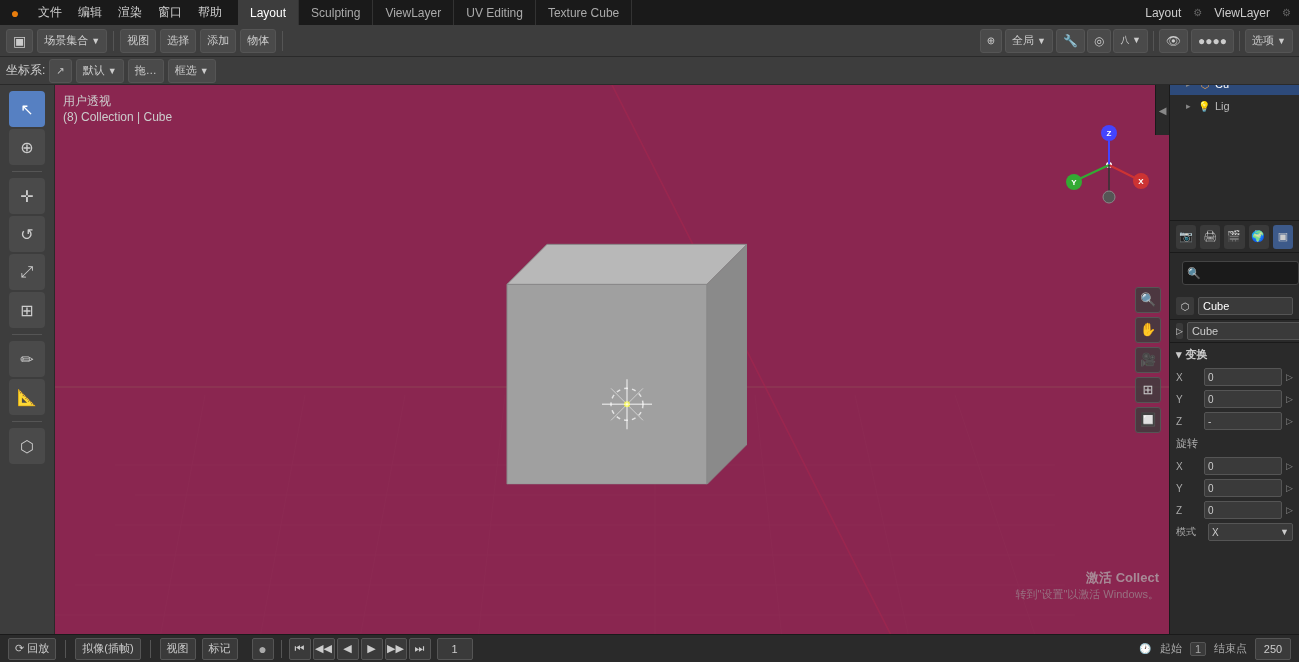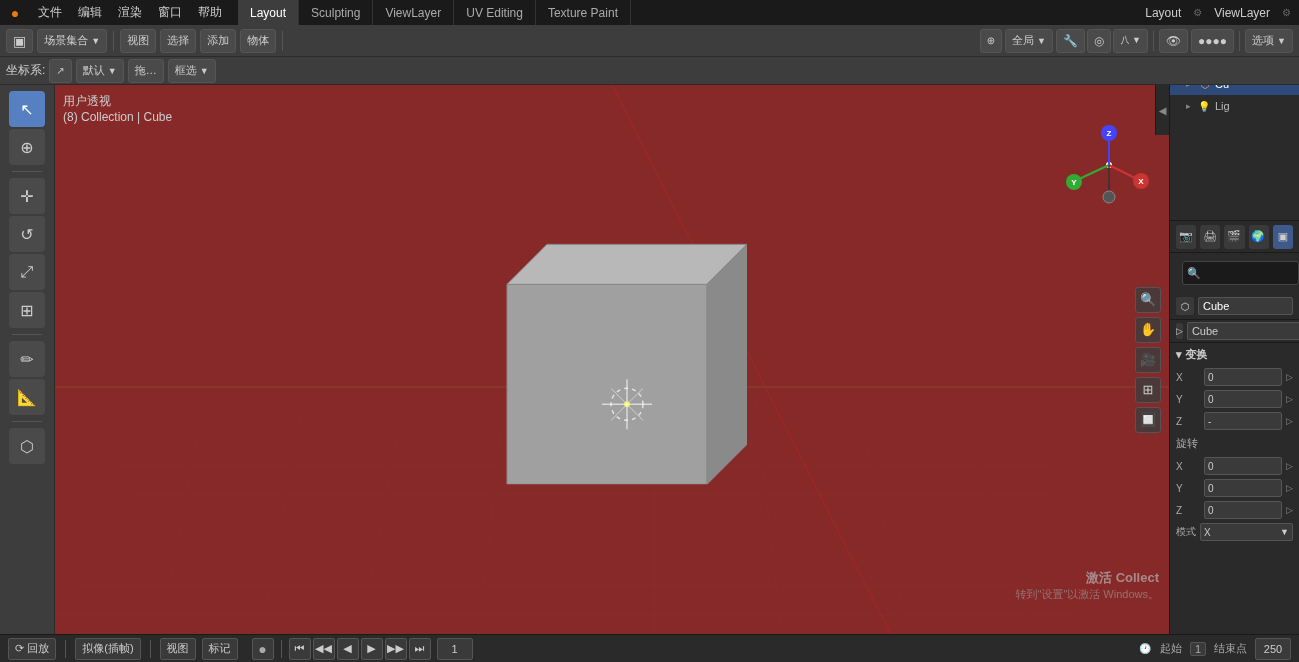--- a/index.html
+++ b/index.html
@@ -161,21 +161,21 @@
       margin: 4px 0;
     }
 
     
     .viewport {
       position: absolute;
       top: 85px;
       left: 55px;
       right: 130px;
       bottom: 28px;
-      background: #b91c1c;
+      background: #be185d;
       overflow: hidden;
     }
 
     .viewport-info {
       position: absolute;
       top: 8px;
       left: 8px;
       color: #ccc;
       font-size: 12px;
       pointer-events: none;
@@ -407,21 +407,21 @@
       font-size: 10px;
       padding: 0 3px;
       display: flex;
       align-items: center;
     }
 
     .props-mode-row {
       display: flex;
       align-items: center;
       padding: 2px 6px;
-      gap: 0;
+      gap: 8px;
     }
     .props-mode-label {
       font-size: 10px;
       color: #aaa;
       width: 24px;
     }
     .props-mode-value {
       flex: 1;
       height: 18px;
       background: #3a3a3a;
@@ -559,21 +559,21 @@
   <div class="top-menu-item" data-name="menu-edit">编辑</div>
   <div class="top-menu-item" data-name="menu-render">渲染</div>
   <div class="top-menu-item" data-name="menu-window">窗口</div>
   <div class="top-menu-item" data-name="menu-help">帮助</div>
 
   <div class="workspace-tabs" data-name="workspace-tabs">
     <div class="workspace-tab active" data-name="tab-layout">Layout</div>
     <div class="workspace-tab" data-name="tab-modeling">Sculpting</div>
     <div class="workspace-tab" data-name="tab-sculpting">ViewLayer</div>
     <div class="workspace-tab" data-name="tab-uv-editing">UV Editing</div>
-    <div class="workspace-tab" data-name="tab-texture-paint">Texture Paint</div>
+    <div class="workspace-tab" data-name="tab-texture-paint">Texture Cube</div>
   </div>
 
   <div class="top-right-area" data-name="top-right-area">
     <span class="scene-label" data-name="scene-label">Layout</span>
     <span style="font-size:10px;color:#666;">⚙</span>
     <span class="scene-label" data-name="viewlayer-label">ViewLayer</span>
     <span style="font-size:10px;color:#666;">⚙</span>
   </div>
 </div>
 

